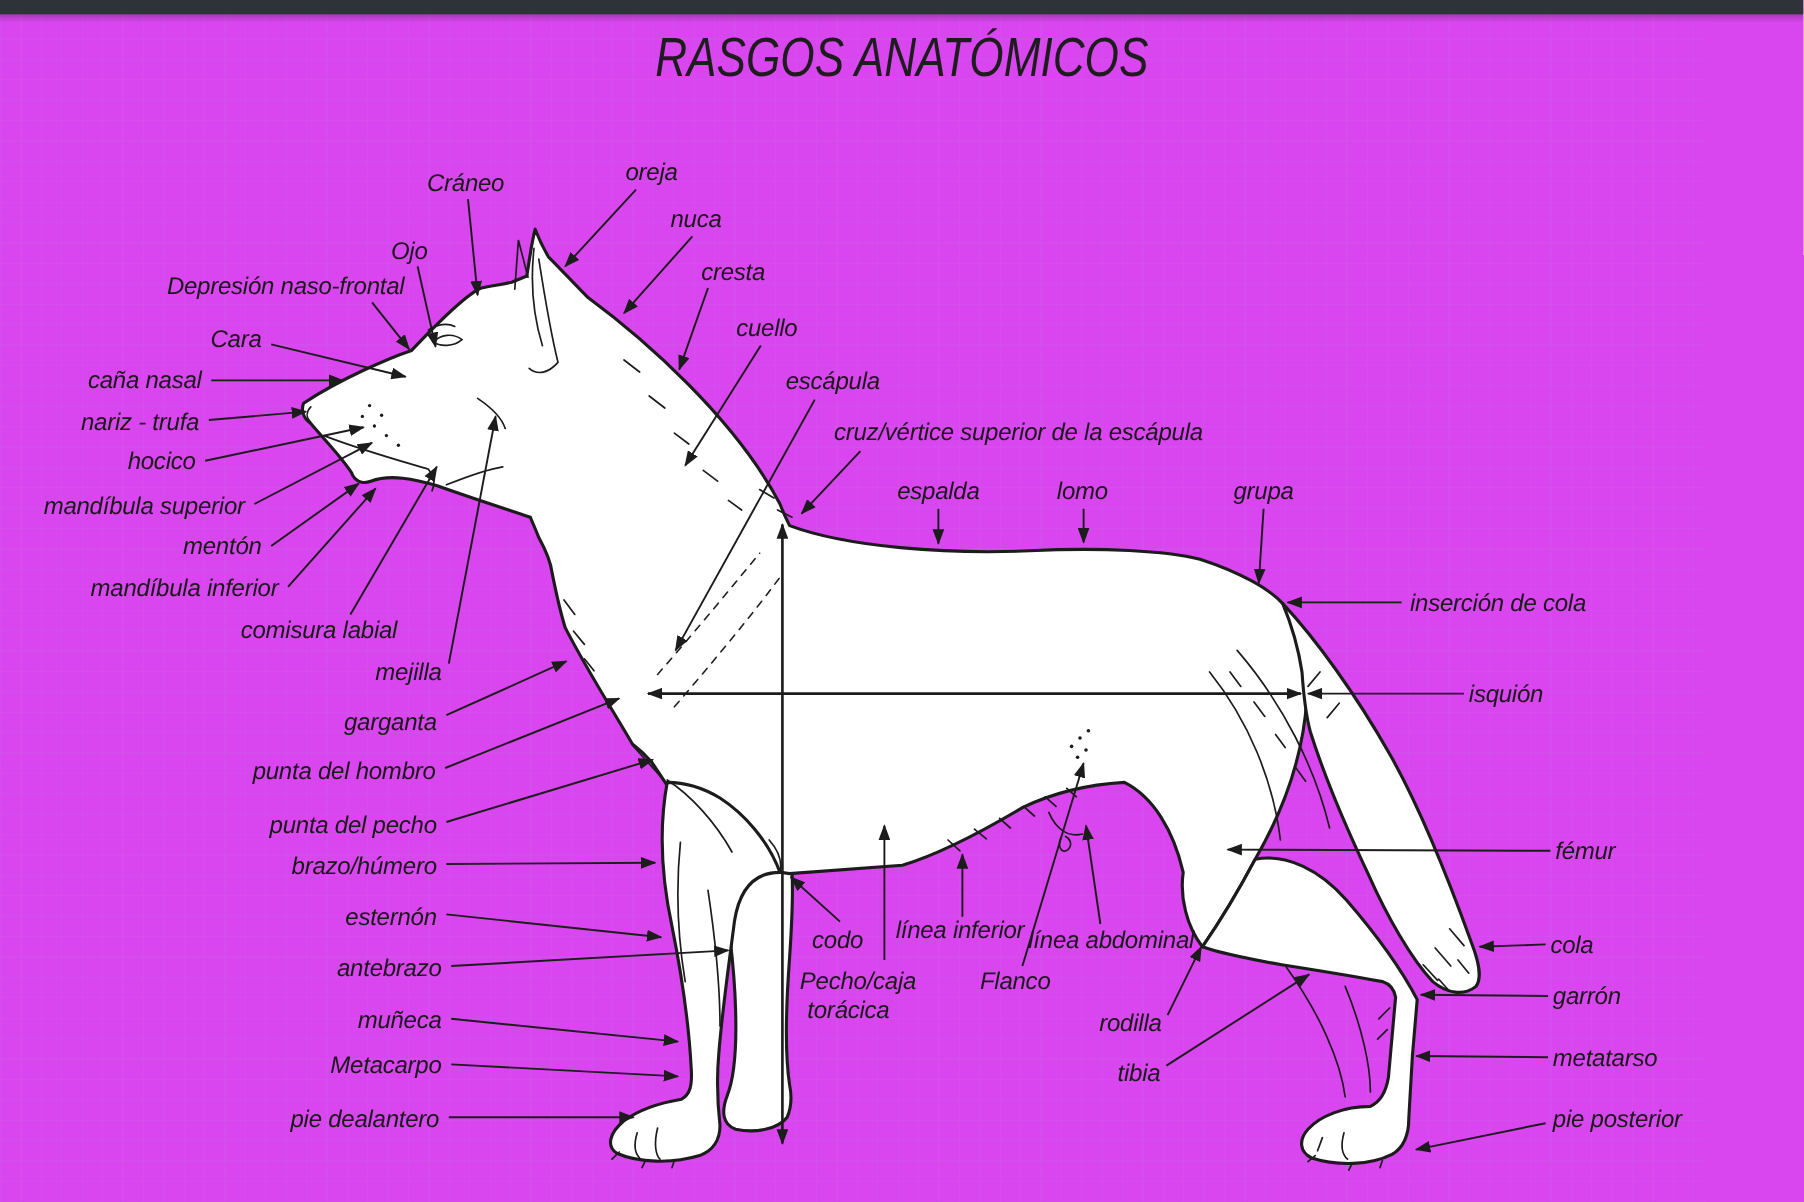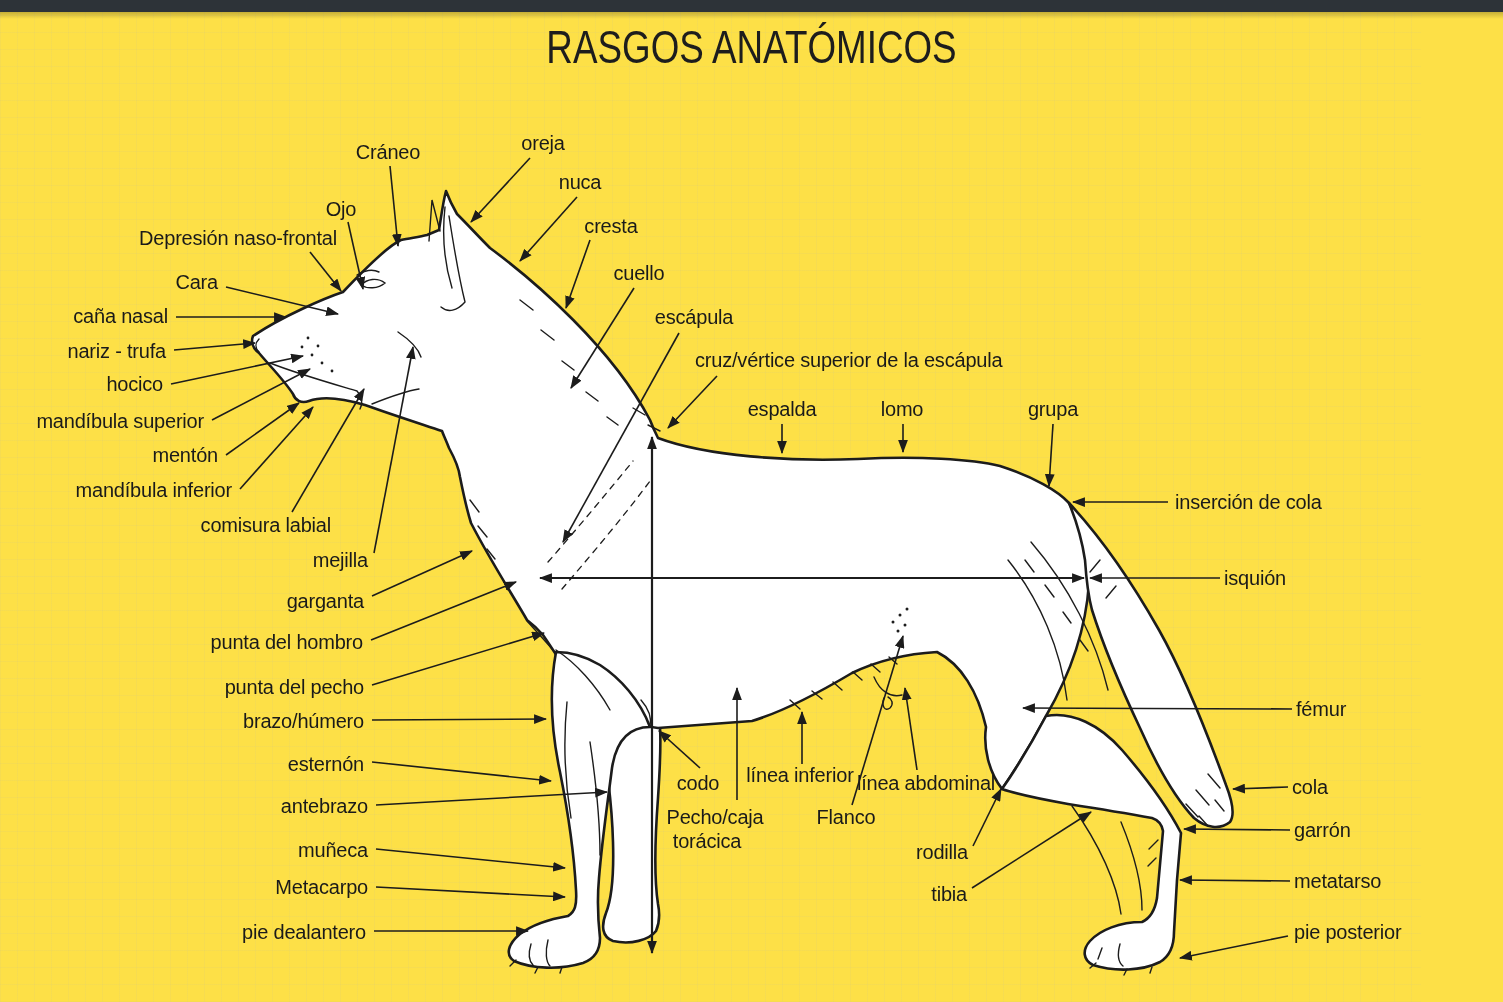--- a/index.html
+++ b/index.html
@@ -1,17 +1,17 @@
 <!DOCTYPE html>
 <html><head>
 <meta charset="utf-8">
 <style>
   html,body{margin:0;padding:0;background:#e9e9e9;}
-  .page{position:relative;width:1503px;height:1002px;background:#fde047;overflow:hidden;
-        font-family:"Liberation Sans",sans-serif;}
+  .page{position:relative;width:1503px;height:1002px;background:#d946ef;overflow:hidden;
+        font-family:"Liberation Sans",sans-serif;font-style:italic;}
   .grid{position:absolute;left:0;top:12px;width:1421px;height:990px;pointer-events:none;
         background-image:
           repeating-linear-gradient(0deg, rgba(160,170,200,0.07) 0 1px, transparent 1px 17px),
           repeating-linear-gradient(90deg, rgba(160,170,200,0.07) 0 1px, transparent 1px 17px);}
   .topbar{position:absolute;left:0;top:0;width:100%;height:12px;background:#2d3338;}
   .topbar-shadow{position:absolute;left:0;top:12px;width:100%;height:7px;
         background:linear-gradient(180deg,rgba(0,0,0,0.22),rgba(0,0,0,0));}
   h1.title{position:absolute;left:0;top:20px;width:100%;margin:0;text-align:center;
         font-size:46px;font-weight:500;color:#1d1d1d;letter-spacing:0px;
         transform:scaleX(0.80);transform-origin:50% 50%;}

